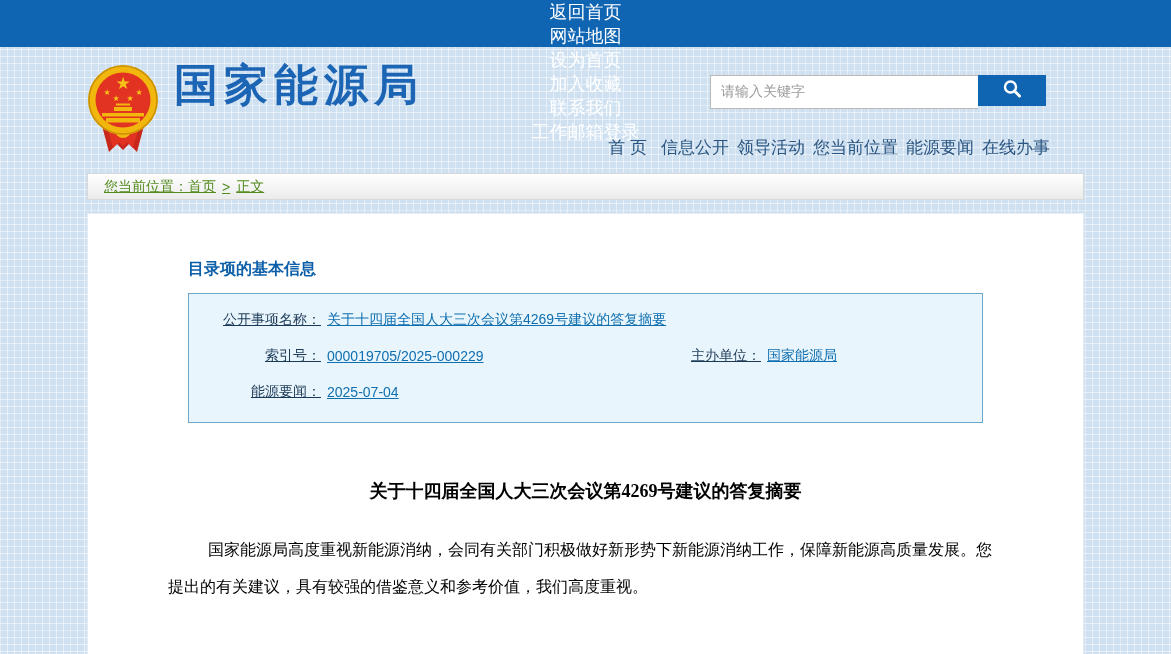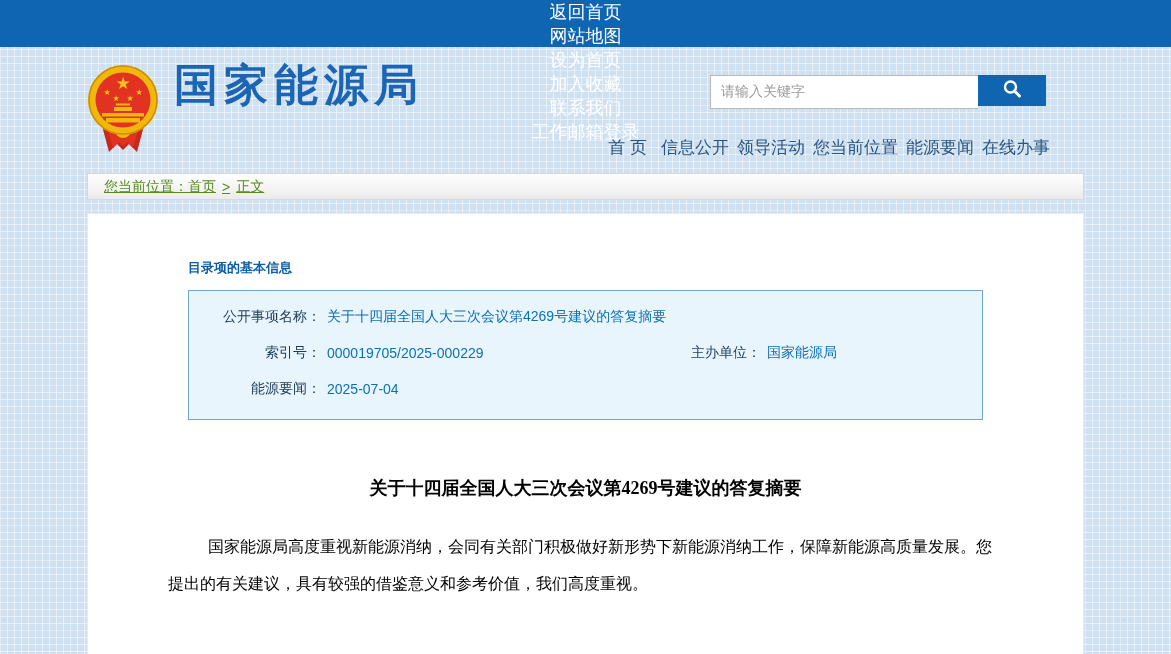--- a/index.html
+++ b/index.html
@@ -39,24 +39,24 @@
   .mainnav a:first-child { margin-left:0; margin-right:6px; }
 
   
   .breadcrumb { height:27px; background:linear-gradient(#ffffff, #ebebeb); border:1px solid #d8d8d8; display:flex; align-items:center; padding-left:16px; font-size:14px; color:#538b1d;text-decoration:underline; }
   .breadcrumb a { color:#538b1d; text-decoration:none; cursor:pointer; }
   .bc-sep { margin:0 6px; }
 
   
   .main { margin-top:13px; background:#ffffff; min-height:480px; padding:45px 80px 40px; border:1px solid #e6edf4; }
 
-  .info-heading { color:#0b5ea8; font-size:13px; font-weight:bold; margin:0 20px 13px; }
+  .info-heading { color:#0b5ea8; font-size:16px; font-weight:bold; margin:0 20px 13px; }
   .info-box { margin:0 20px; background:#e9f5fc; border:1px solid #6fa7cc; padding:8px 0 12px; }
   .info-box table { width:100%; border-collapse:collapse; }
-  .info-box td { font-size:14px; height:36px; vertical-align:middle; }
+  .info-box td { font-size:14px; height:36px; vertical-align:middle;text-decoration:underline; }
   td.lbl { color:#1c3a57; text-align:right; white-space:nowrap; }
   td.lbl1 { width:132px; }
   td.lbl2 { width:130px; }
   td.val { color:#0f6fb0; padding-left:6px; }
   td.val a { color:#0f6fb0; text-decoration:none; }
   td.val2 { width:310px; }
 
   
   .article { margin-top:56px; font-family:"Liberation Serif", serif; color:#000; }
   .article-title { text-align:center; font-size:18px; font-weight:bold; margin-bottom:28px; }

